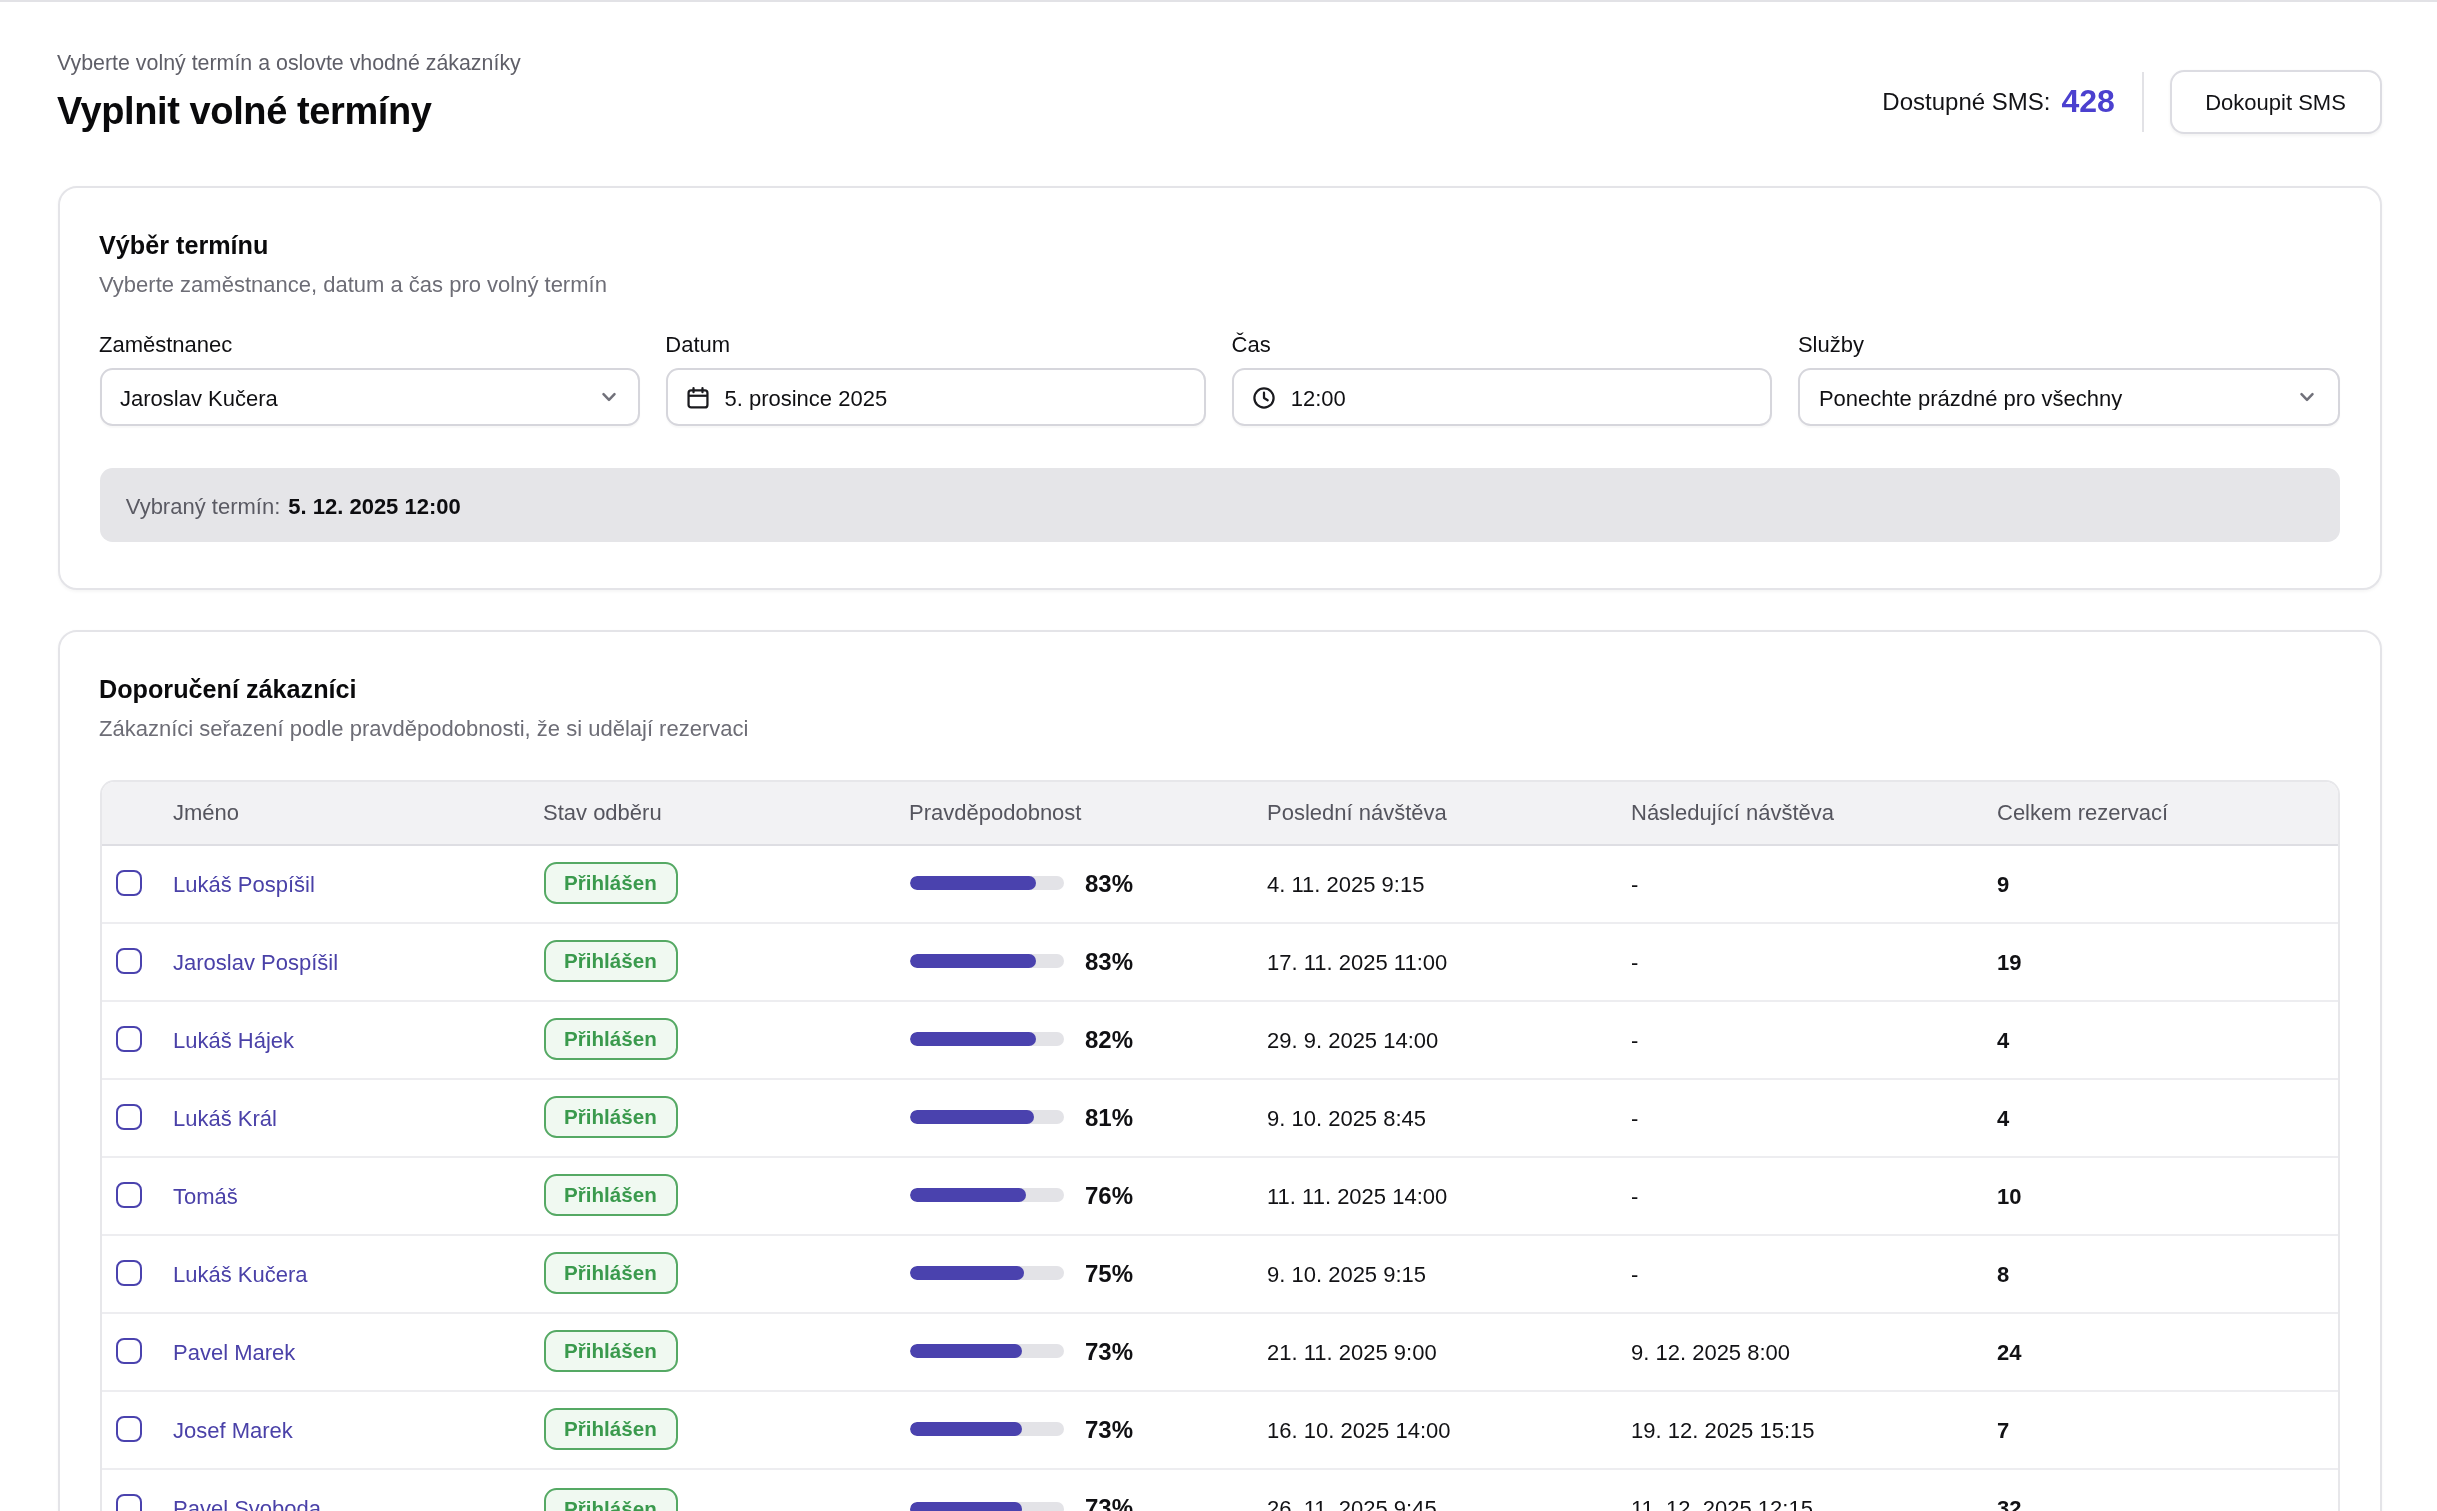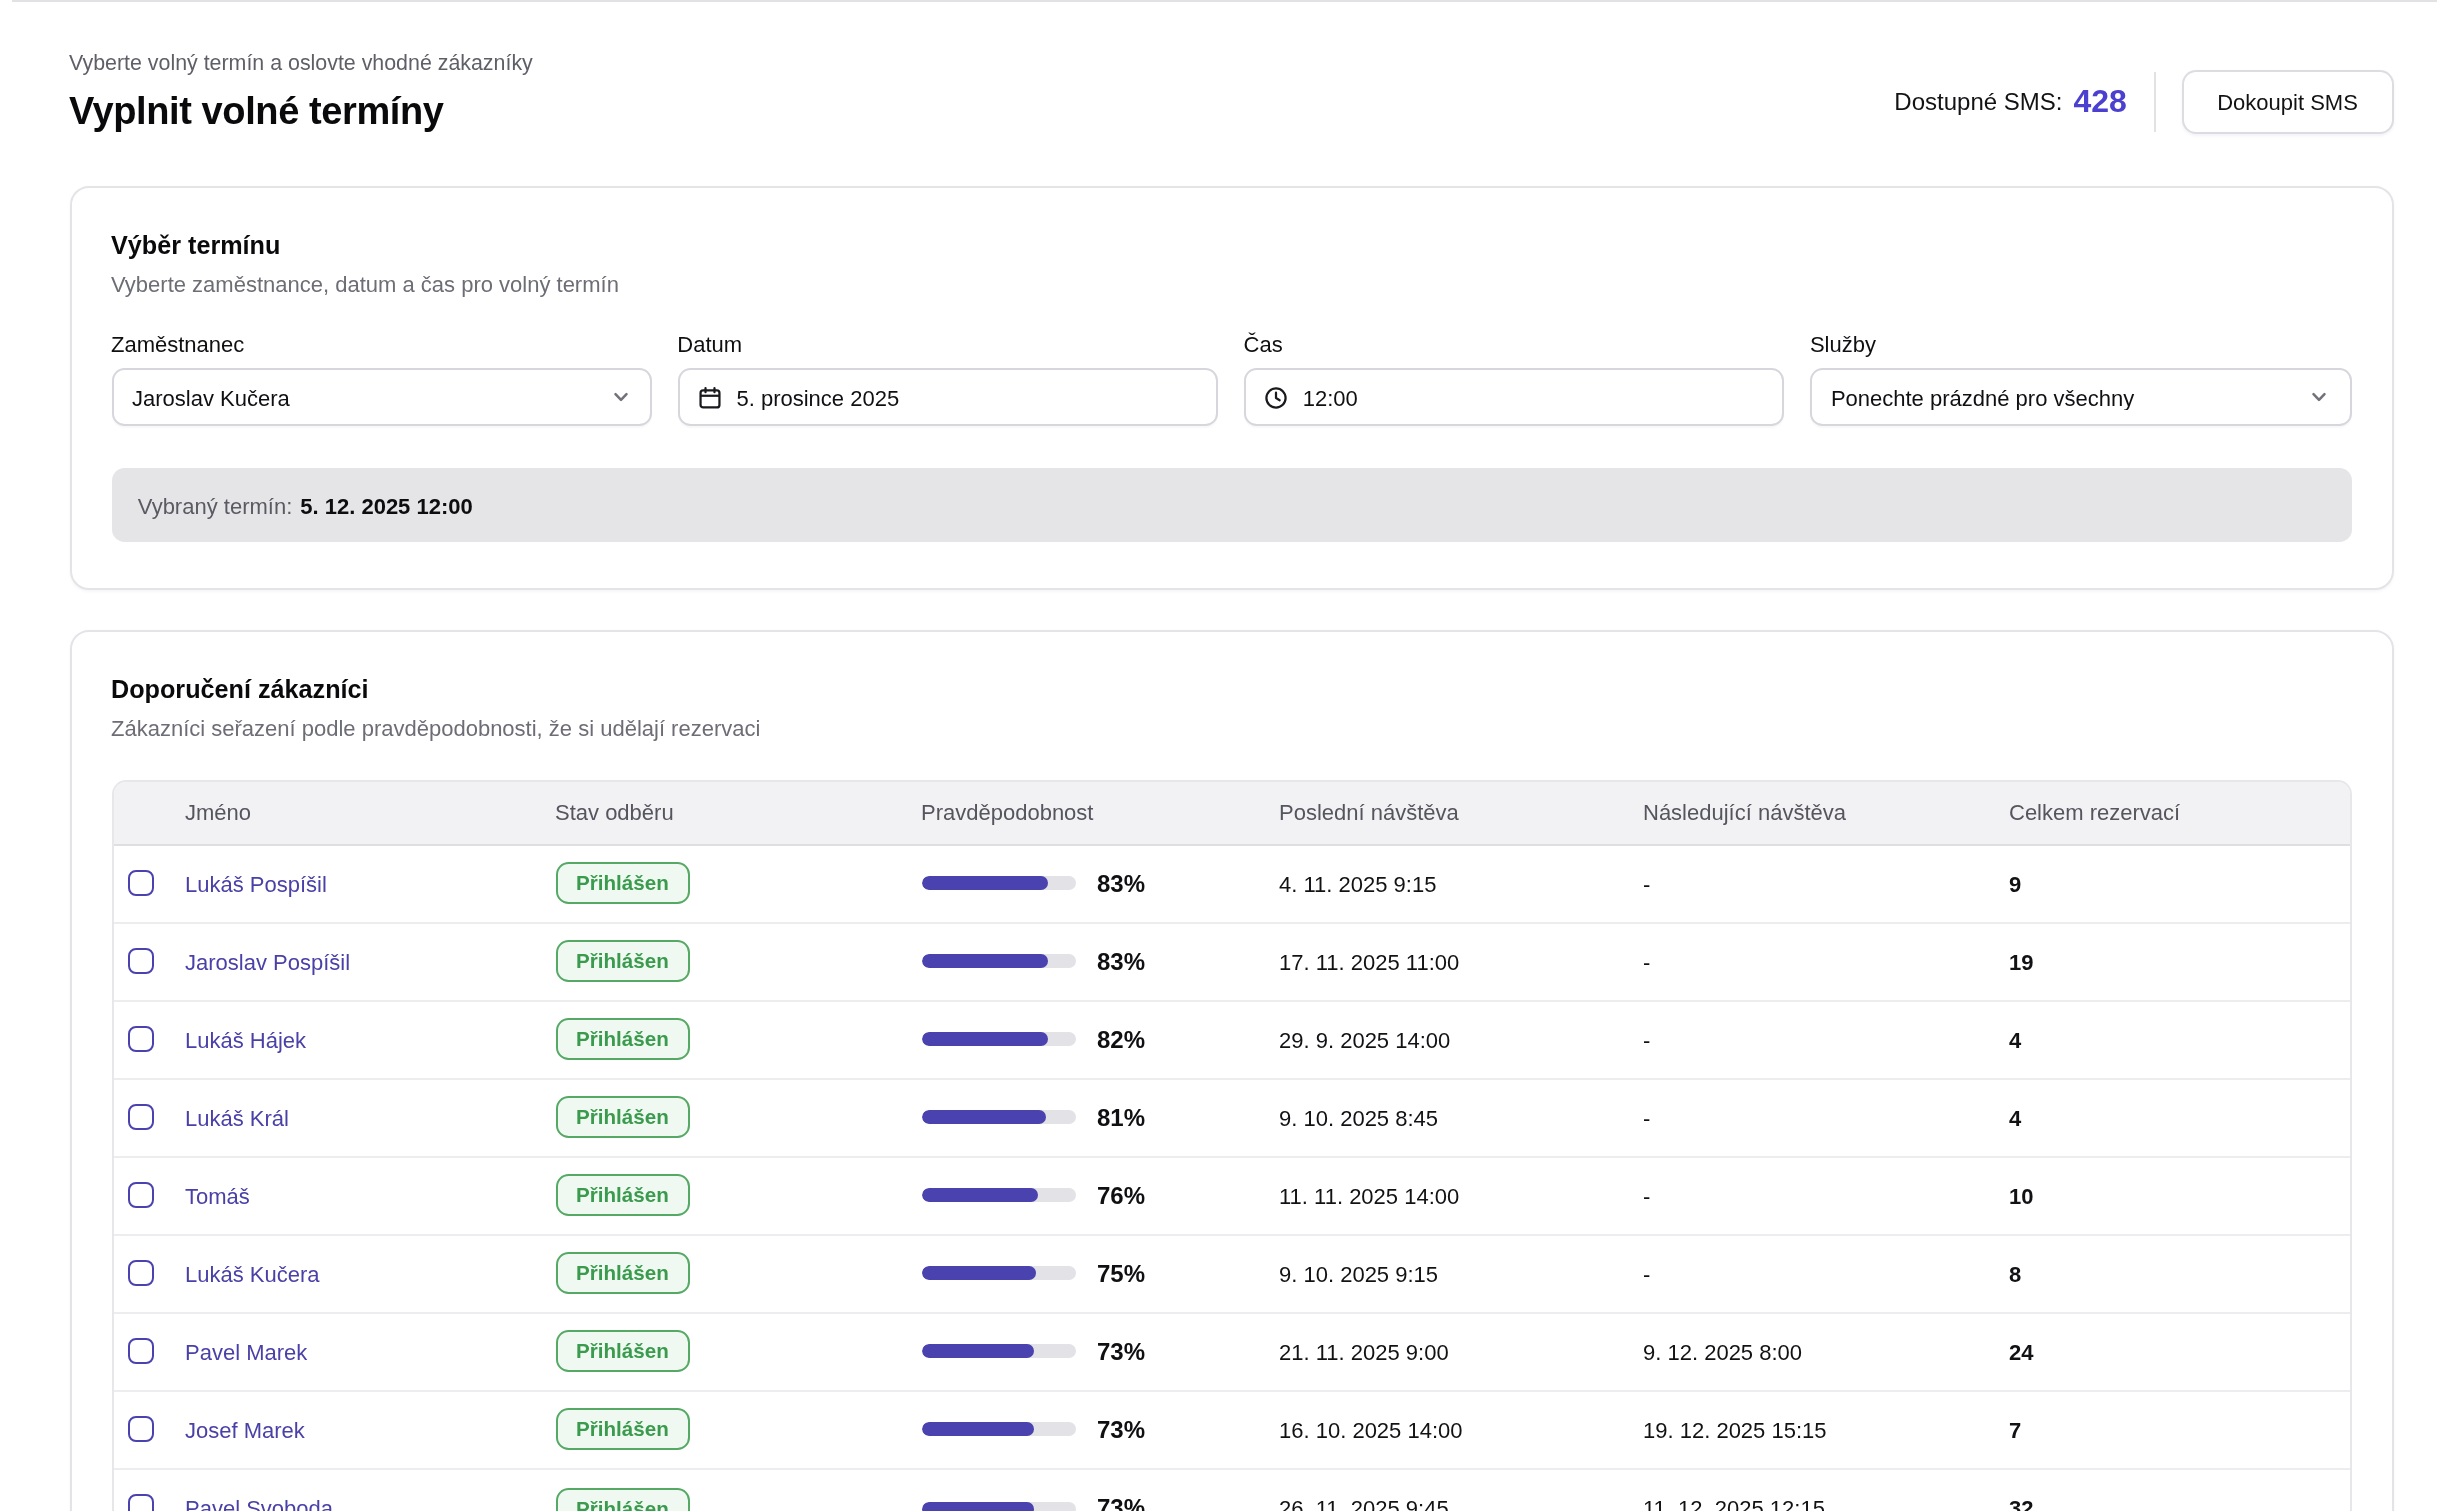--- a/index.html
+++ b/index.html
@@ -1,19 +1,19 @@
 <!DOCTYPE html>
 <html style="font-size:12.6px"><head>
 <meta charset="utf-8">
 <style>
   html, body { margin: 0; padding: 0; background: #ffffff; }
   * { box-sizing: border-box; }
   body { font-family: "Liberation Sans", "DejaVu Sans", sans-serif; }
 
-  .stage { width: 2438px; height: 1511px; overflow: hidden; padding-left: 12px; }
+  .stage { width: 2438px; height: 1511px; overflow: hidden; }
   .viewport {
     width: 1219px; height: 756px;
     transform: scale(2); transform-origin: 0 0;
     background: #ffffff; position: relative; overflow: hidden;
     color: #0b0b0d;
   }
   .top-hairline { position: absolute; top: 0; left: 0; right: 0; height: 0.8px; background: #e2e2e6; }
 
   
   .page-header {

